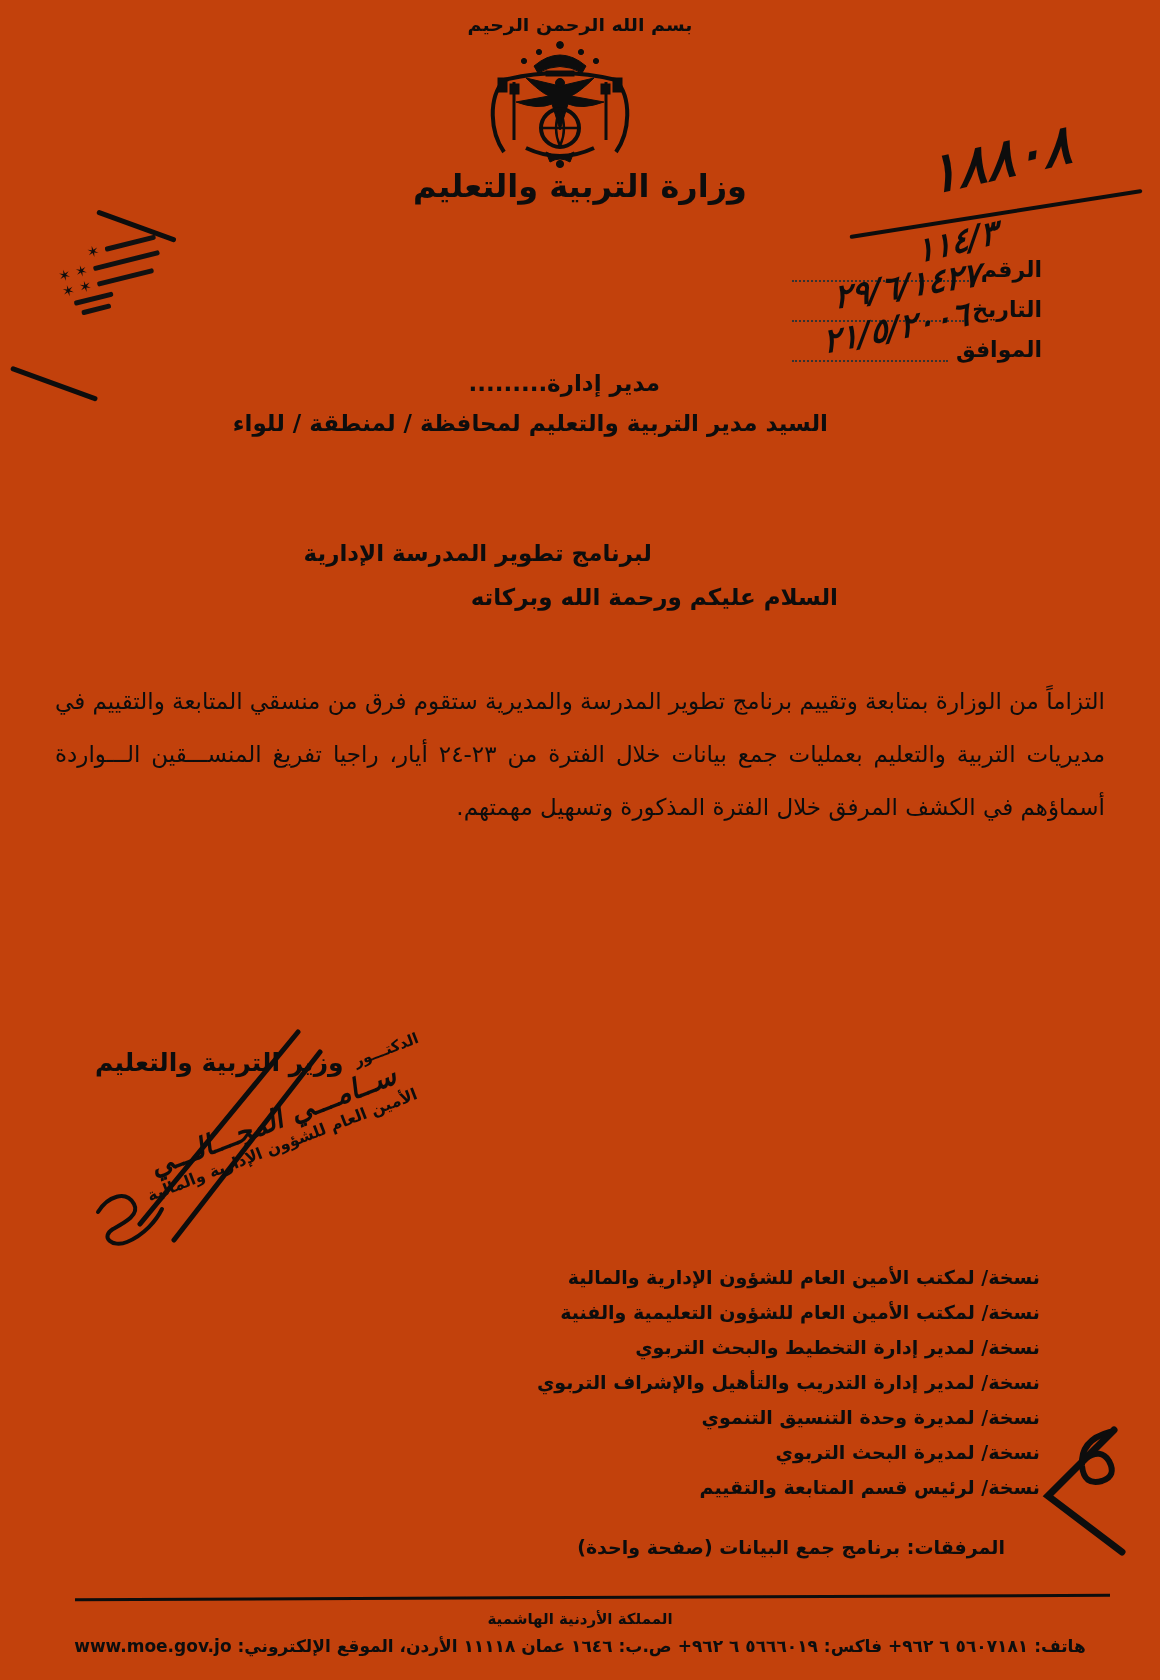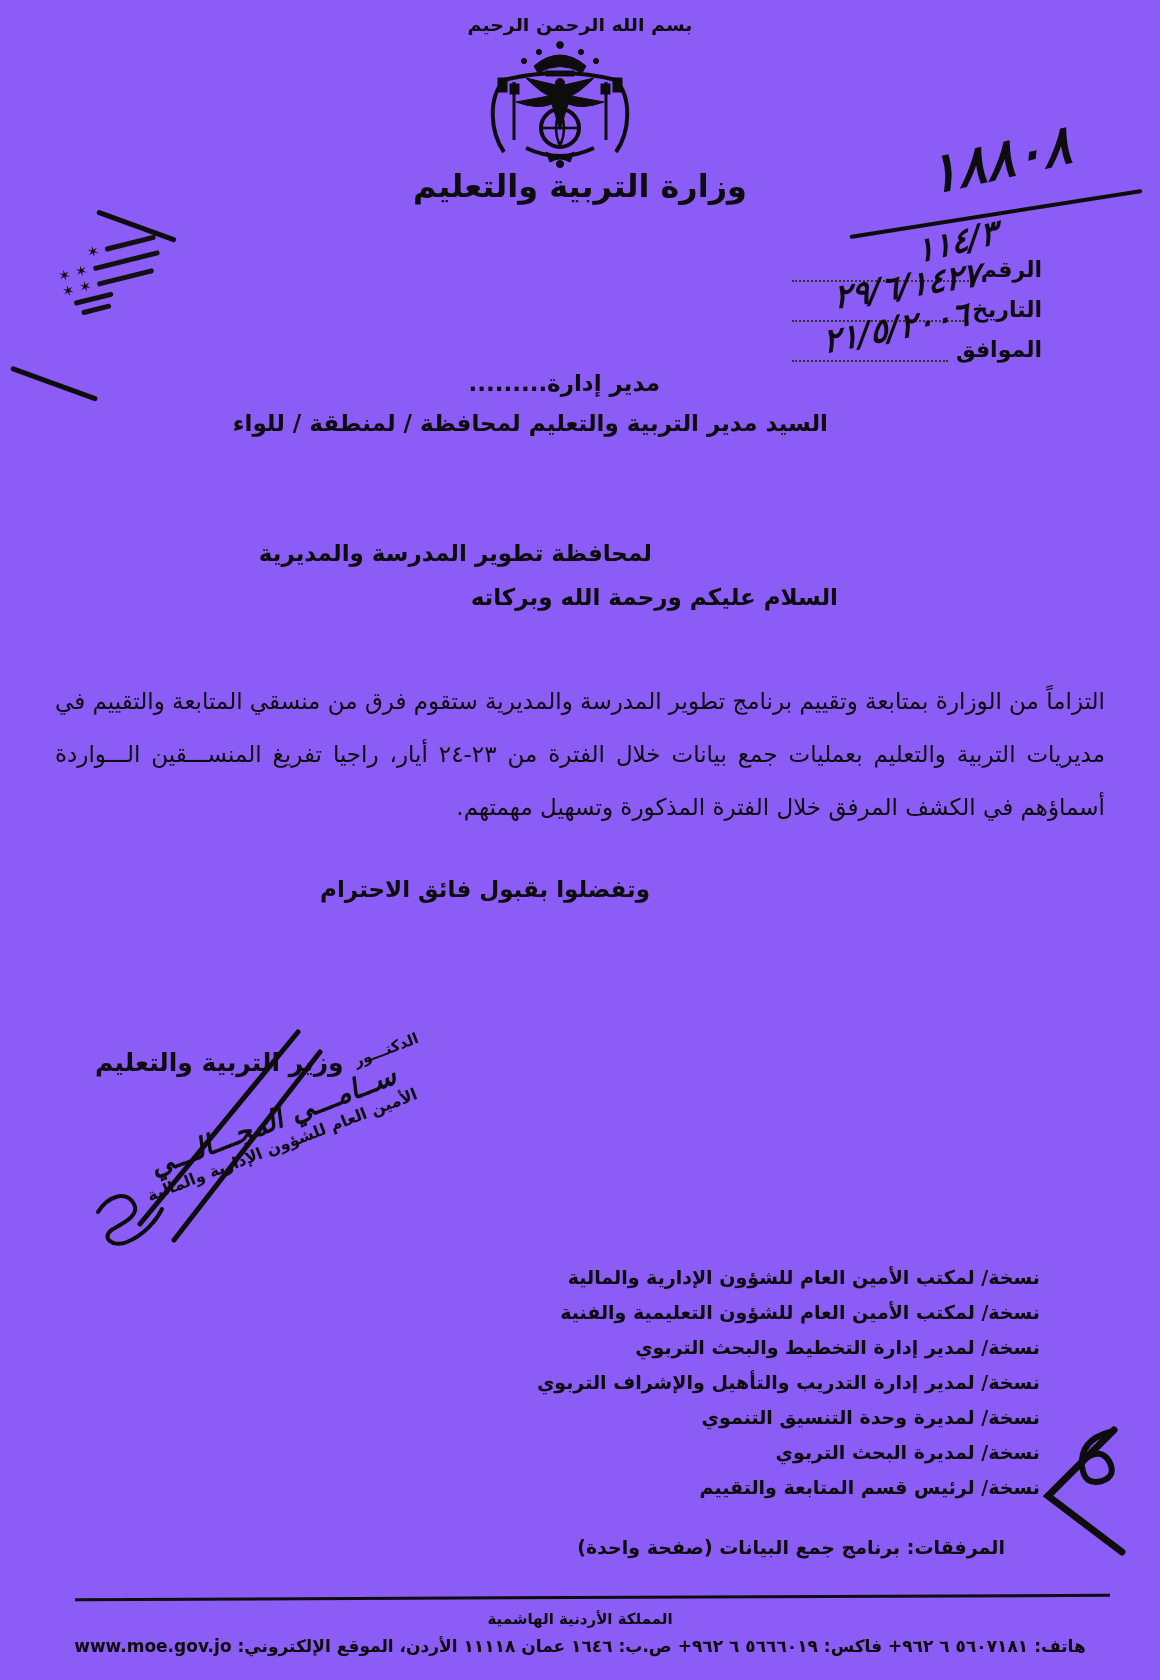--- a/index.html
+++ b/index.html
@@ -1,21 +1,21 @@
 <!DOCTYPE html>
 <html lang="ar" dir="rtl"><head>
 <meta charset="utf-8">
 <title>وزارة التربية والتعليم</title>
 <style>
   html,body{margin:0;padding:0;background:#e8e8e8;}
   .page{
     position:relative;
     width:1160px;height:1680px;
     margin:0 auto;
-    background:#8b5cf6;
+    background:#c2410c;
     font-family:"DejaVu Sans",sans-serif;
     color:#0d0d0d;
     direction:rtl;
     overflow:hidden;
   }
   .abs{position:absolute;}
   .c{left:0;right:0;text-align:center;}
 
   
   .bismillah{top:14px;font-size:19px;font-weight:700;letter-spacing:1px;transform:scaleY(.92);}
@@ -164,29 +164,28 @@
       <span class="ref-dots"></span>
     </div>
   </div>
   <div class="abs hand hw-ref hw-ref-number">١١٤/٣</div>
   <div class="abs hand hw-ref hw-ref-date">٢٩/٦/١٤٢٧</div>
   <div class="abs hand hw-ref hw-ref-agreed">٢١/٥/٢٠٠٦</div>
 
   <div class="abs t addr1">مدير إدارة.........</div>
   <div class="abs t addr2">السيد مدير التربية والتعليم لمحافظة / لمنطقة / للواء</div>
 
-  <div class="abs t subj2">لمحافظة تطوير المدرسة والمديرية</div>
+  <div class="abs t subj2">لبرنامج تطوير المدرسة الإدارية</div>
 
   <div class="abs t salut">السلام عليكم ورحمة الله وبركاته</div>
 
   <div class="abs body-line bl1">التزاماً من الوزارة بمتابعة وتقييم برنامج تطوير المدرسة والمديرية ستقوم فرق من منسقي المتابعة والتقييم في</div>
   <div class="abs body-line bl2">مديريات التربية والتعليم بعمليات جمع بيانات خلال الفترة من ٢٣-٢٤ أيار، راجيا تفريغ المنســـقين الـــواردة</div>
   <div class="abs body-line bl3">أسماؤهم في الكشف المرفق خلال الفترة المذكورة وتسهيل مهمتهم.</div>
 
-  <div class="abs t closing">وتفضلوا بقبول فائق الاحترام</div>
 
   <div class="abs minister-title">وزير التربية والتعليم</div>
   <div class="abs sig-svg">
     <svg width="380" height="240" viewBox="0 0 380 240" aria-hidden="true">
       <g stroke="#0d0d0d" fill="none" stroke-linecap="round">
         <path d="M70 212 L228 20" stroke-width="5"></path>
         <path d="M104 228 L250 40" stroke-width="5"></path>
         <path d="M28 200 c10 -16 28 -22 36 -8 c6 11 -10 19 -21 25 c-13 8 -1 19 14 13 c17 -7 29 -21 35 -33" stroke-width="4"></path>
       </g>
     </svg>

